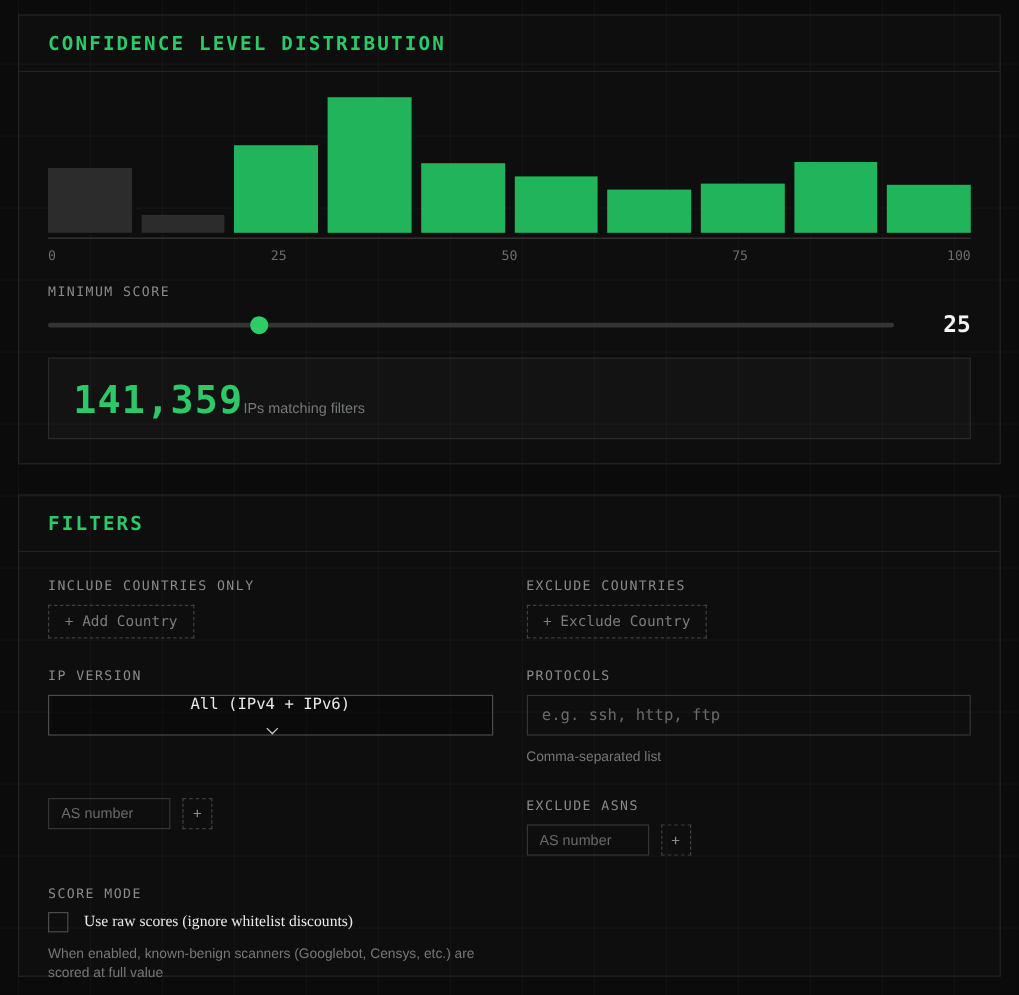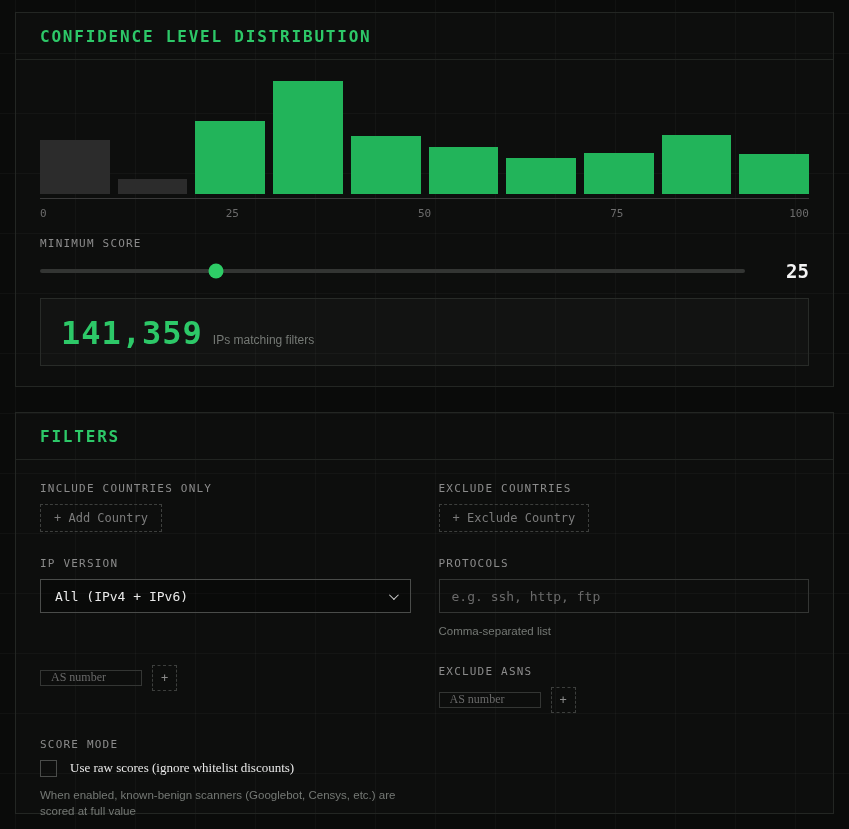--- a/index.html
+++ b/index.html
@@ -94,21 +94,20 @@
   }
 
   
   .stat-box {
     margin: 16px 24px 0;
     border: 1px solid #282b28;
     background: rgba(255,255,255,0.022);
     padding: 15px 20px;
     display: flex;
     align-items: baseline;
-    gap: 10px;
     height: 68px;
   }
   .stat-number {
     font-size: 32px;
     font-weight: bold;
     color: #2dc868;
     letter-spacing: 1px;
   }
   .stat-label {
     font-family: "Liberation Sans", sans-serif;
@@ -139,20 +138,21 @@
     height: 34px;
     border: 1px solid #4a4c4a;
     display: flex;
     align-items: center;
     justify-content: space-between;
     padding: 0 14px;
     font-size: 13px;
     color: #e9e9e9;
     cursor: pointer;
     background: rgba(0,0,0,0.25);
+    flex-direction: column;
   }
   .chevron {
     width: 7px; height: 7px;
     border-right: 1.5px solid #cfcfcf;
     border-bottom: 1.5px solid #cfcfcf;
     transform: rotate(45deg) translateY(-2px);
   }
   .text-input {
     width: 100%;
     height: 34px;
@@ -168,25 +168,25 @@
   .hint {
     margin-top: 10px;
     font-family: "Liberation Sans", sans-serif;
     font-size: 11.5px;
     color: #757975;
     line-height: 1.45;
   }
   .asn-row { display: flex; align-items: center; gap: 10px; }
   .asn-input {
     width: 102px;
-    height: 16px;
+    height: 26px;
     background: transparent;
     border: 1px solid #343634;
     color: #e9e9e9;
-    font-family: Liberation Serif, serif;
+    font-family: Liberation Sans, sans-serif;
     font-size: 12px;
     padding: 0 10px;
     outline: none;
   }
   .asn-input::placeholder { color: #6a6a6a; }
   .plus-btn {
     width: 25px; height: 26px;
     border: 1px dashed #3d3f3d;
     background: transparent;
     color: #8b8b8b;

